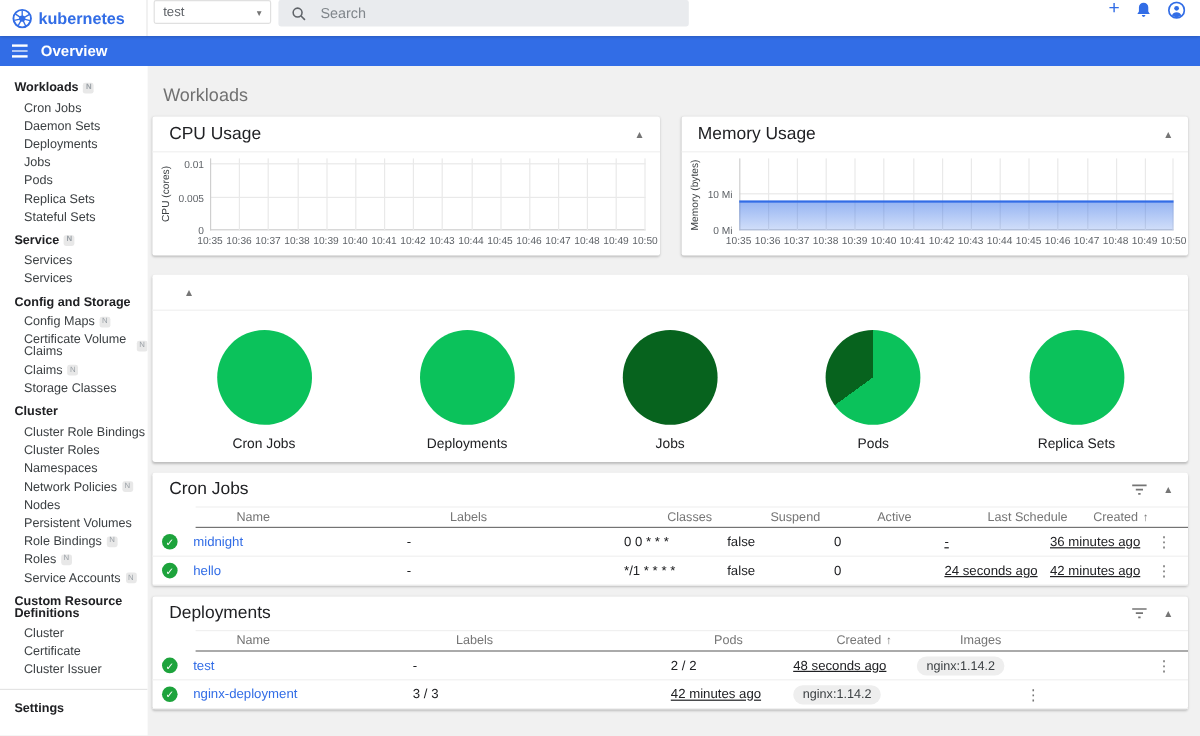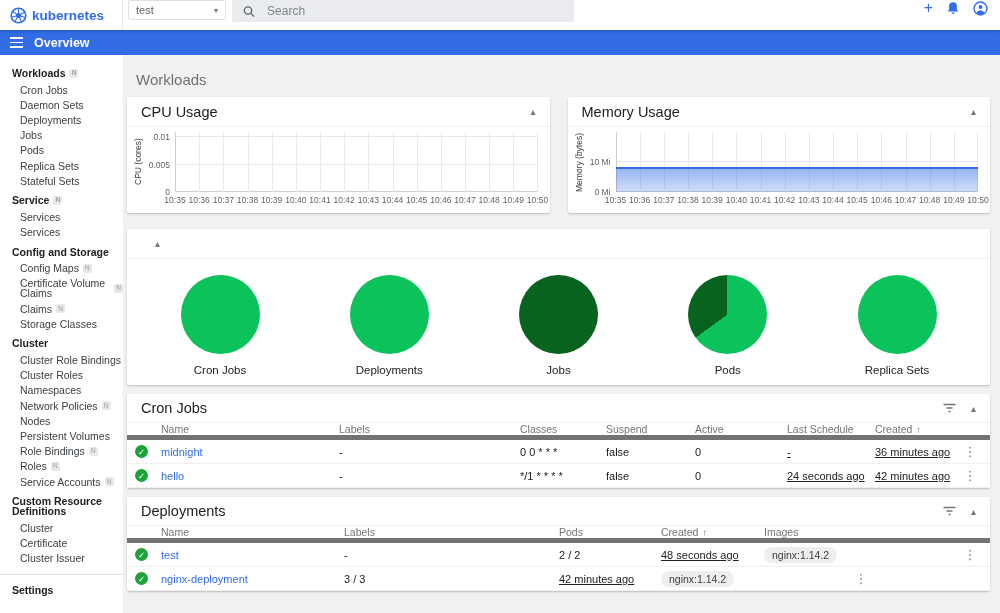--- a/index.html
+++ b/index.html
@@ -80,22 +80,22 @@
   .status-card { margin-top:16px; height:156px; }
   .pies { display:flex; justify-content:space-between; padding:16px 48px 8px; }
   .pie-item { display:flex; flex-direction:column; align-items:center; gap:10px; min-width:90px; }
   .pie { width:79px; height:79px; border-radius:50%; }
   .pie-label { font-size:11.5px; color:#202124; }
 
   
   .table-card { margin-top:9px; }
   .table-card .card-header { height:28px; border-bottom:none; }
   .thead { display:grid; align-items:center; height:18px; padding:0 8px;
-    border-top:1px solid #f0f0f0; border-bottom:5px solid #737373;
-    font-size:10.5px; color:#757575; }
+    border-top:1px solid #f0f0f0; border-bottom:1px solid #737373;
+    font-size:10.5px; color:#757575;margin-left:36px; }
   .trow { display:grid; align-items:center; height:24px; padding:0 8px;
     border-bottom:1px solid #f0f0f0; font-size:11px; color:#202124; }
   .cron-grid { grid-template-columns:26px 178px 181px 86px 89px 92px 88px 1fr 24px; }
   .dep-grid  { grid-template-columns:26px 183px 215px 102px 103px 1fr 24px; }
   .th { display:flex; align-items:center; gap:4px; }
   .sort { font-size:9.5px; color:#757575; }
   .check { width:13px; height:13px; border-radius:50%; background:#1da33c; color:#fff;
     font-size:8.5px; display:inline-flex; align-items:center; justify-content:center; }
   .link { color:#326de6; text-decoration:none; }
   .ul { text-decoration:underline; }

